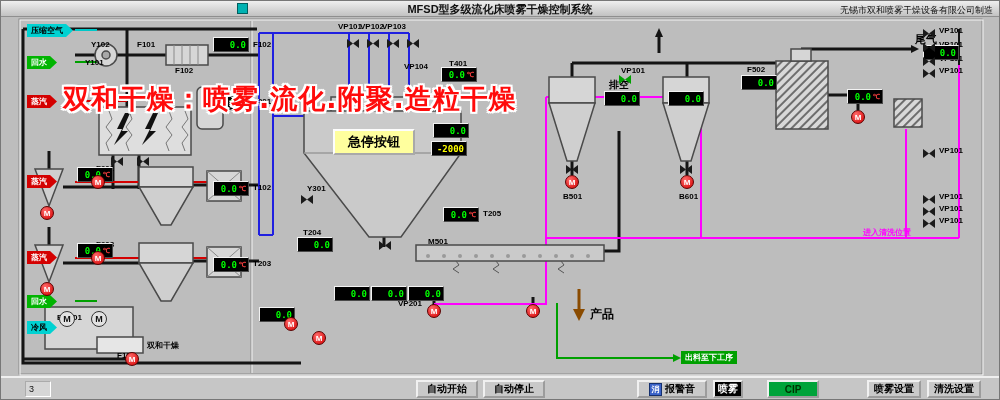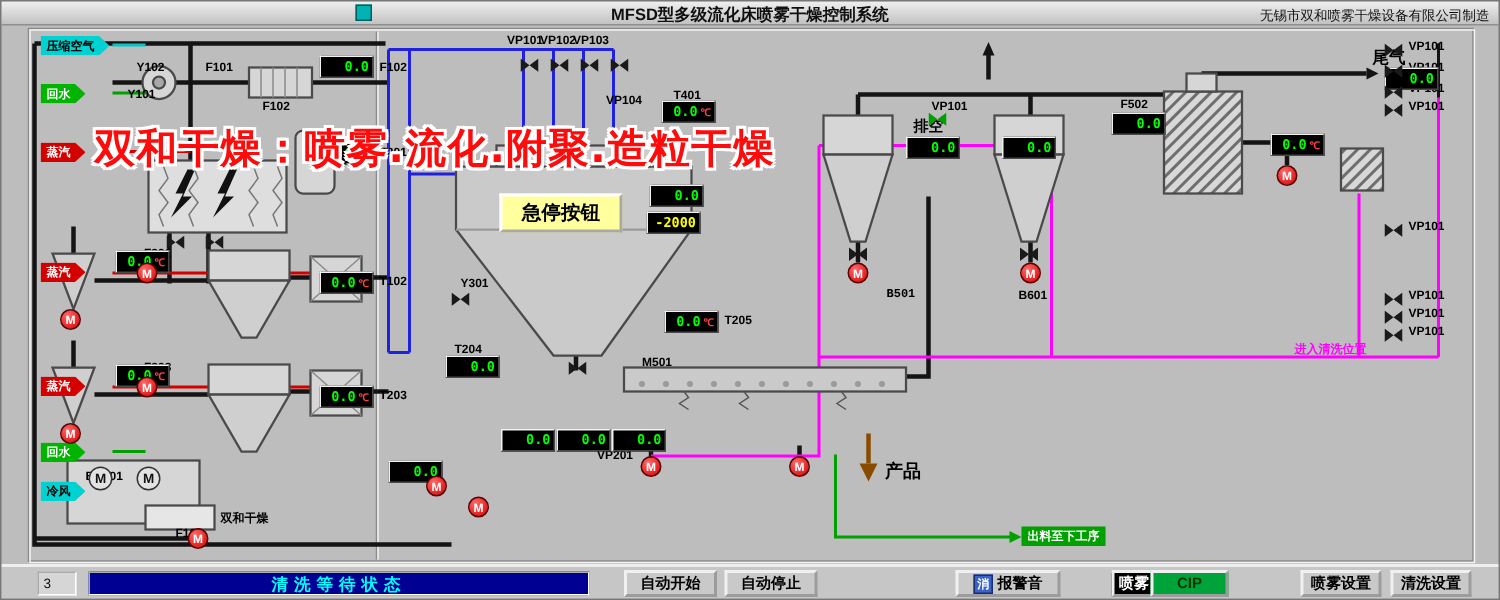--- a/index.html
+++ b/index.html
@@ -223,21 +223,21 @@
       <div class="tag" style="left: 337px; top: 22px;">VP101</div>
       <div class="tag" style="left: 359px; top: 22px;">VP102</div>
       <div class="tag" style="left: 381px; top: 22px;">VP103</div>
       <div class="tag" style="left: 403px; top: 22px; margin-top: 40px;">VP104</div>
       <div class="tag" style="left: 448px; top: 59px;">T401</div>
       <div class="tag" style="left: 482px; top: 209px;">T205</div>
       <div class="tag" style="left: 397px; top: 299px;">VP201</div>
       <div class="tag" style="left: 427px; top: 237px;">M501</div>
       <div class="tag" style="left: 608px; top: 42px; font-size: 10px; margin-top: 37px;">排空</div>
       <div class="tag" style="left: 620px; top: 66px;">VP101</div>
-      <div class="tag" style="left: 590px; top: 192px; font-family: Liberation Mono, monospace;">B501</div>
+      <div class="tag" style="left: 562px; top: 192px;">B501</div>
       <div class="tag" style="left: 678px; top: 192px;">B601</div>
       <div class="tag" style="left: 746px; top: 65px;">F502</div>
       <div class="tag" style="left: 589px; top: 307px; font-size: 12px;">产品</div>
       <div class="tag" style="left: 914px; top: 33px; font-size: 11px;">尾气</div>
       <div class="tag" style="left: 938px; top: 26px;">VP101</div>
       <div class="tag" style="left: 938px; top: 40px;">VP101</div>
       <div class="tag" style="left: 938px; top: 54px;">VP101</div>
       <div class="tag" style="left: 938px; top: 66px;">VP101</div>
       <div class="tag" style="left: 938px; top: 146px;">VP101</div>
       <div class="tag" style="left: 938px; top: 192px;">VP101</div>
@@ -406,33 +406,32 @@
         </svg></div>
       <div class="banner" style="left: 680px; top: 350px; background: rgb(0, 160, 0); color: rgb(255, 255, 255);">出料至下工序</div>
     </div>
 
   <div class="estop">急停按钮</div>
 
   <div class="watermark">双和干燥：喷雾.流化.附聚.造粒干燥</div>
 
   <div class="statusbar">
     <div class="counter">3</div>
-    <div class="statuspanel">清洗等待状态</div>
     <div id="btnrow">
         <div class="bbtn " style="left: 415px; width: 62px;">
           <span>自动开始</span>
         </div>
         <div class="bbtn " style="left: 482px; width: 62px;">
           <span>自动停止</span>
         </div>
         <div class="bbtn " style="left: 636px; width: 70px;">
           <span class="alarm-prefix">消</span>
           <span>报警音</span>
         </div>
-        <div class="bbtn black" style="left: 740px; width: 30px;">
+        <div class="bbtn black" style="left: 712px; width: 30px;">
           <span>喷雾</span>
         </div>
         <div class="bbtn green" style="left: 766px; width: 52px;">
           <span>CIP</span>
         </div>
         <div class="bbtn " style="left: 866px; width: 54px;">
           <span>喷雾设置</span>
         </div>
         <div class="bbtn " style="left: 926px; width: 54px;">
           <span>清洗设置</span>

